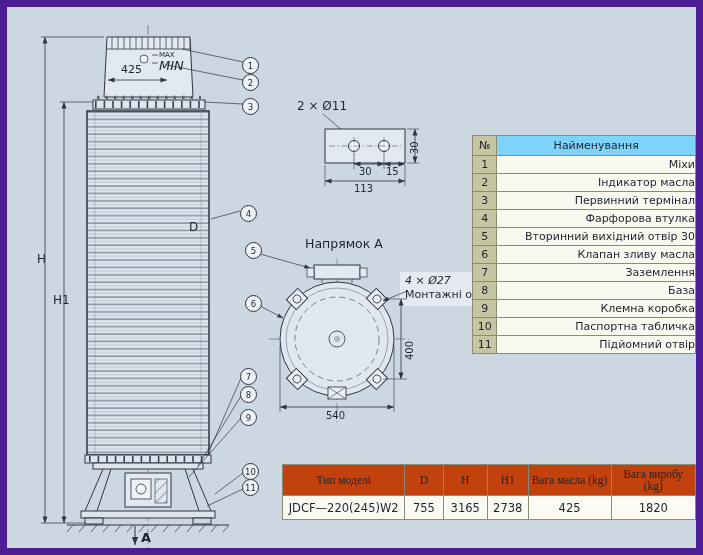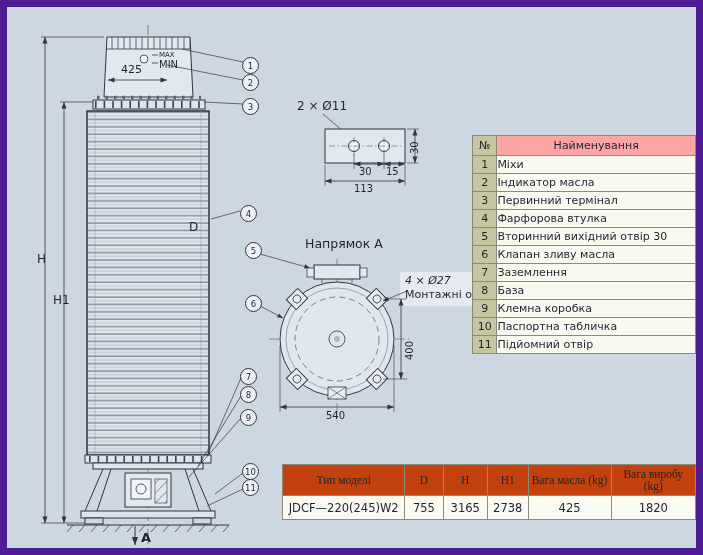--- a/index.html
+++ b/index.html
@@ -5,25 +5,25 @@
   html,body{margin:0;padding:0;background:#ffffff;font-family:"DejaVu Sans","Liberation Sans",sans-serif;}
   .canvas{position:relative;width:703px;height:555px;background:#cdd7e2;border:7px solid #4c1d95;box-sizing:border-box;overflow:hidden;}
   svg{position:absolute;left:0;top:0;}
   .lbl{position:absolute;color:#1c2430;white-space:nowrap;line-height:1.15;}
   .rot{transform:rotate(-90deg);transform-origin:left top;}
   .callout{position:absolute;width:15px;height:15px;border:1px solid #2f3540;border-radius:50%;
            background:#edf1f6;font-size:8.5px;color:#1c2430;display:flex;align-items:center;justify-content:center;}
   table{border-collapse:collapse;color:#1c2430;}
   .parts{position:absolute;left:465px;top:128px;font-size:11px;}
   .parts th,.parts td{border:1px solid #8b8b78;padding:0;}
-  .parts th{background:#fca5a5;font-weight:normal;height:19px;}
+  .parts th{background:#7dd3fc;font-weight:normal;height:19px;}
   .parts th.num,.parts td.num{width:24px;text-align:center;background:#c6c6a2;}
   .parts th.nm{width:205px;}
   .parts td{height:17px;}
-  .parts td.nm{background:#faf9f0;text-align:left;}
+  .parts td.nm{background:#faf9f0;padding-left:6px;text-align:right;}
   .model{position:absolute;left:275px;top:457px;font-size:11.5px;text-align:center;}
   .model th,.model td{border:1px solid #8b8b78;padding:0 3px;}
   .model th{background:#c2410c;font-weight:normal;height:30px;font-family:Liberation Serif, serif;}
   .model td{background:#fbfaf2;height:23px;}
   .c-model{width:119px;} .c-d{width:32px;} .c-h{width:38px;} .c-h1{width:34px;} .c-w1{width:80px;} .c-w2{width:81px;text-align:center;}
 </style>
 </head>
 <body>
 
 <div class="canvas">
@@ -156,21 +156,21 @@
       <rect x="393" y="265" width="74" height="34" fill="#e8edf2" stroke="none" opacity="0.85"></rect>
       <line x1="400" y1="284" x2="376" y2="294" stroke-width="0.7" marker-end="url(#ar)"></line>
       <path d="M376,292 H400 M376,372 H400" stroke-width="0.6"></path>
       <line x1="394" y1="292" x2="394" y2="372" marker-start="url(#ar)" marker-end="url(#ar)" stroke-width="0.8"></line>
       <path d="M273,338 V405 M387,338 V405" stroke-width="0.6"></path>
       <line x1="273" y1="400" x2="387" y2="400" marker-start="url(#ar)" marker-end="url(#ar)" stroke-width="0.8"></line>
     </g>
   </svg>
 
   <div class="lbl" style="left:152px;top:44px;font-size:7px;">MAX</div>
-  <div class="lbl" style="left:152px;top:52px;font-size:10px;">MIN</div>
+  <div class="lbl" style="left:152px;top:52px;font-size:13px;font-style:italic;">MIN</div>
   <div class="lbl" style="left:114px;top:57px;font-size:11px;">425</div>
   <div class="lbl" style="left:30px;top:246px;font-size:12px;">H</div>
   <div class="lbl" style="left:46px;top:287px;font-size:12px;">H1</div>
   <div class="lbl" style="left:182px;top:214px;font-size:12px;">D</div>
   <div class="lbl" style="left:134px;top:524px;font-size:13px;font-weight:bold;">A</div>
 
   <div class="lbl" style="left:290px;top:93px;font-size:12px;">2 × Ø11</div>
   <div class="lbl rot" style="left:402px;top:147px;font-size:10px;">30</div>
   <div class="lbl" style="left:352px;top:159px;font-size:10px;">30</div>
   <div class="lbl" style="left:379px;top:159px;font-size:10px;">15</div>

